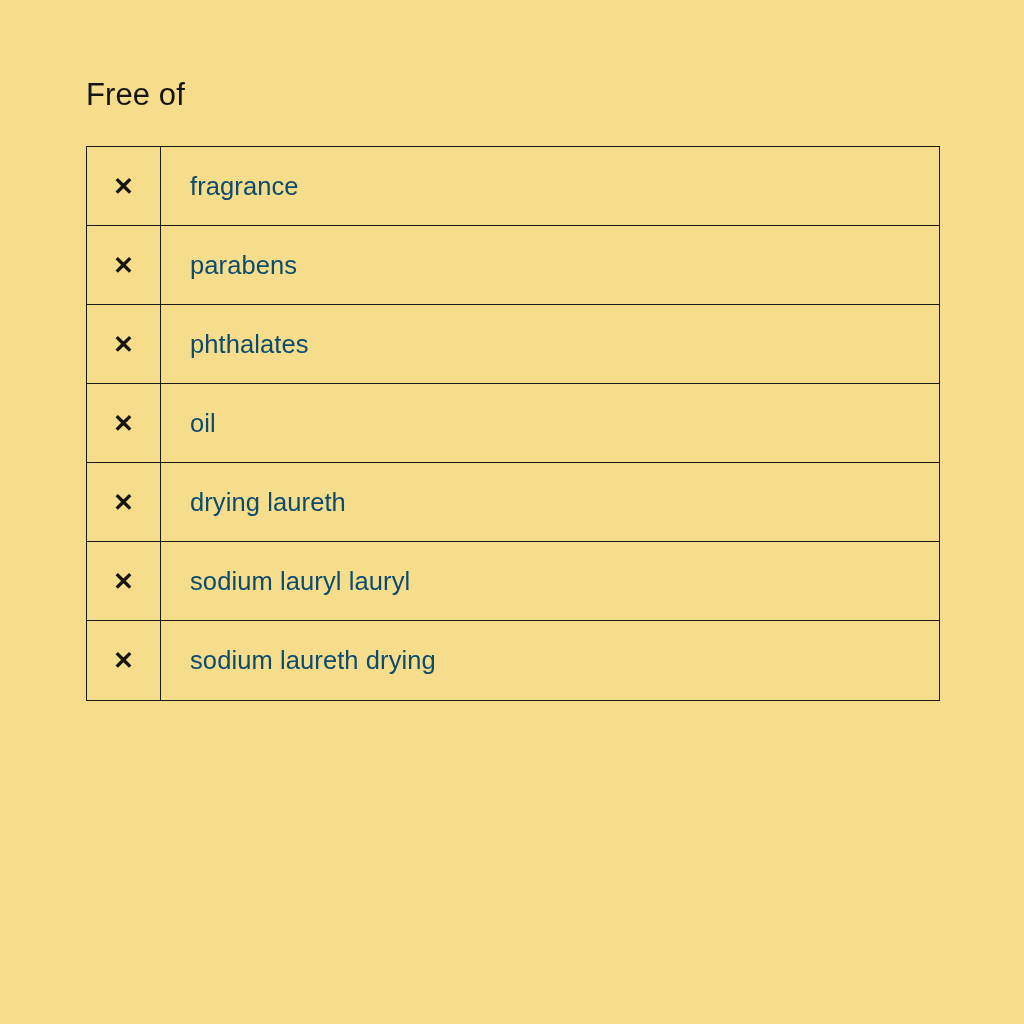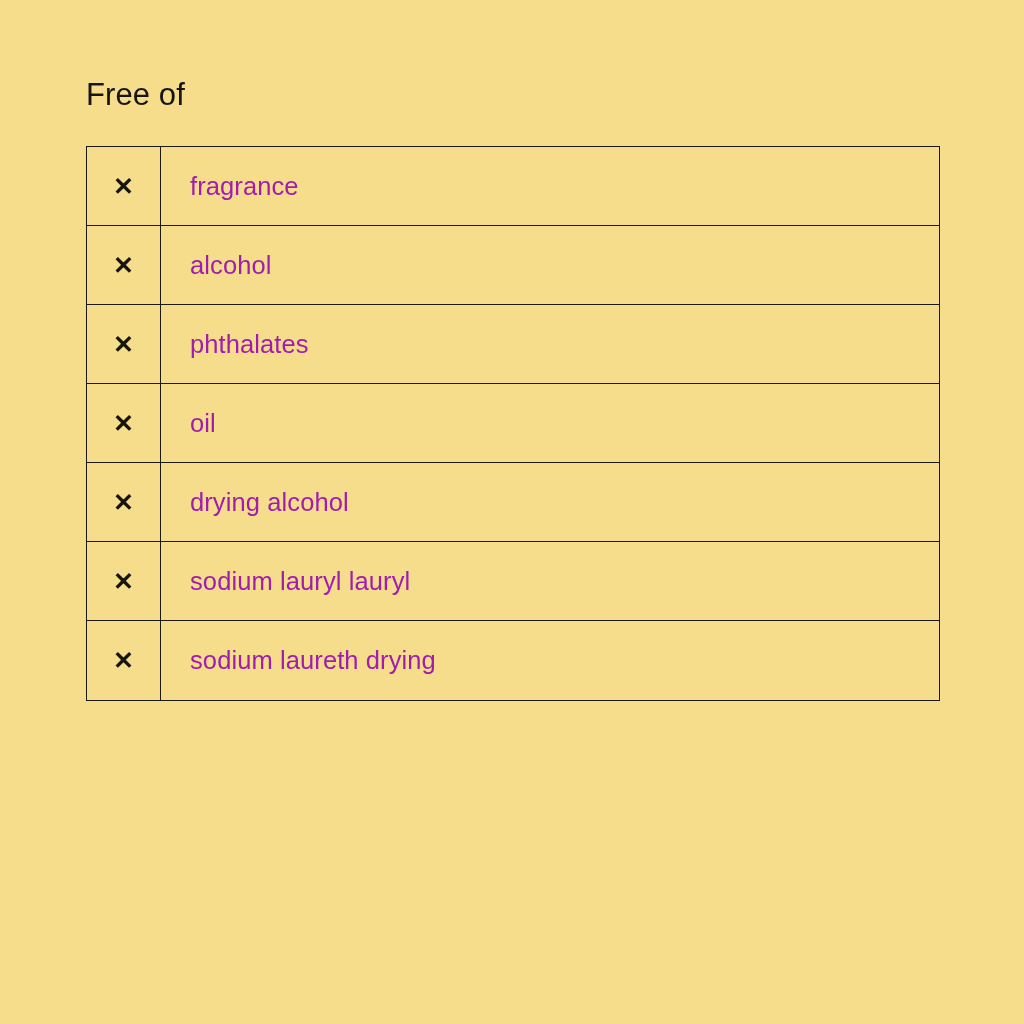--- a/index.html
+++ b/index.html
@@ -68,21 +68,21 @@
     flex: 1 1 auto;
     display: flex;
     align-items: center;
     padding-left: 29px;
     box-sizing: border-box;
   }
   .label {
     font-size: 25.5px;
     font-weight: 400;
     letter-spacing: 0.1px;
-    color: #a21caf;
+    color: #0c4a6e;
     line-height: 1.2;
   }
 </style>
 </head>
 <body>
 
 <div class="page">
 
   <div class="title">Free of</div>
 
@@ -95,21 +95,21 @@
       <div class="label-cell">
         <span class="label">fragrance</span>
       </div>
     </div>
 
     <div class="row">
       <div class="mark-cell">
         <span class="mark">✕</span>
       </div>
       <div class="label-cell">
-        <span class="label">alcohol</span>
+        <span class="label">parabens</span>
       </div>
     </div>
 
     <div class="row">
       <div class="mark-cell">
         <span class="mark">✕</span>
       </div>
       <div class="label-cell">
         <span class="label">phthalates</span>
       </div>
@@ -122,21 +122,21 @@
       <div class="label-cell">
         <span class="label">oil</span>
       </div>
     </div>
 
     <div class="row">
       <div class="mark-cell">
         <span class="mark">✕</span>
       </div>
       <div class="label-cell">
-        <span class="label">drying alcohol</span>
+        <span class="label">drying laureth</span>
       </div>
     </div>
 
     <div class="row">
       <div class="mark-cell">
         <span class="mark">✕</span>
       </div>
       <div class="label-cell">
         <span class="label">sodium lauryl lauryl</span>
       </div>

